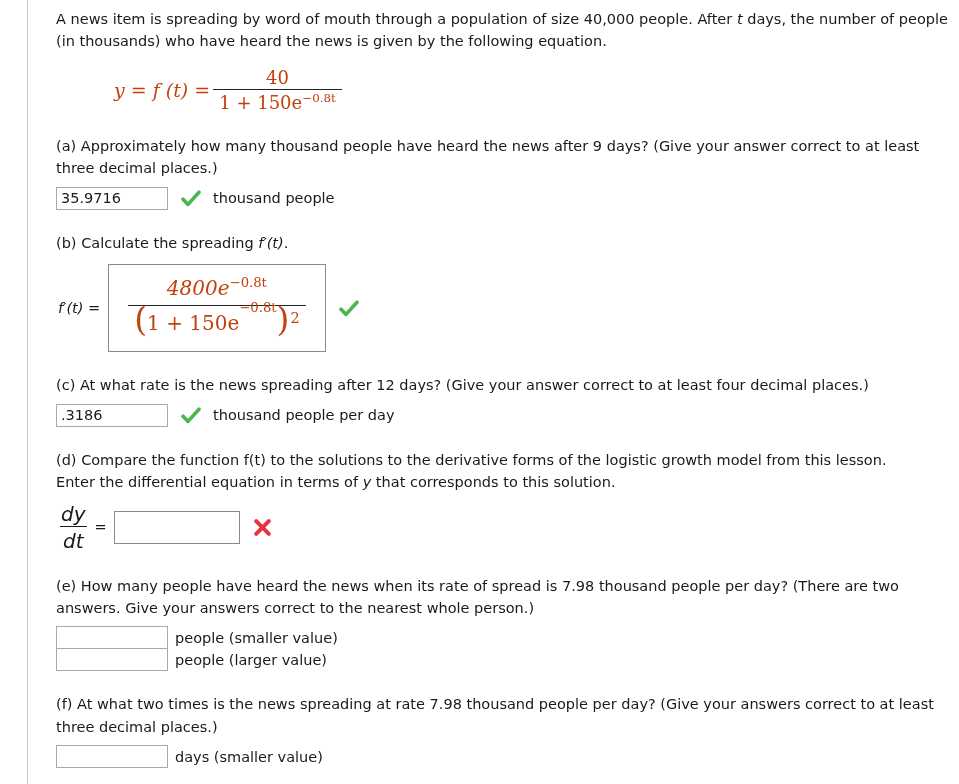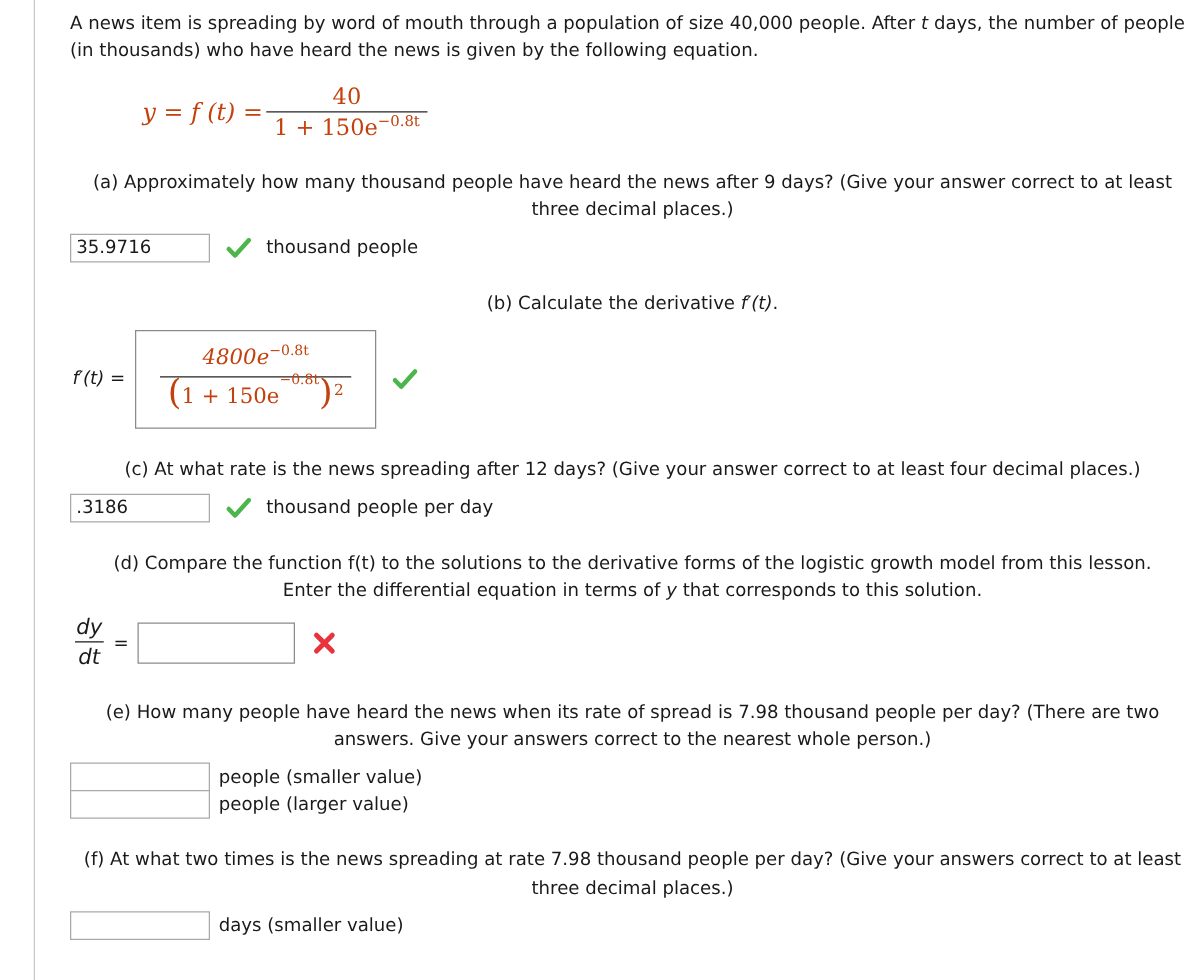--- a/index.html
+++ b/index.html
@@ -80,21 +80,21 @@
     margin: 14px 0 0 58px;
     font-size: 19px;
   }
   .main-eq .frac { font-size: 18px; }
 
   
   .part {
     margin-top: 22px;
     line-height: 1.55;
   }
-  .part .qtext { width: 900px; text-align: center; }
+  .part .qtext { width: 900px; }
 
   .answer-line {
     display: flex;
     align-items: center;
     margin-top: 7px;
   }
 
   input.ans {
     box-sizing: border-box;
     width: 112px;
@@ -145,21 +145,21 @@
   .deriv-label .eqs { font-style: normal; }
   .deriv-box {
     border: 1px solid #8a8a8a;
     background: #ffffff;
     padding: 8px 16px 10px 16px;
     min-width: 138px;
     display: flex;
     align-items: center;
     justify-content: center;
   }
-  .deriv-box .frac { font-size: 17px; }
+  .deriv-box .frac { font-size: 20px; }
   .paren-wrap {
     display: inline-flex;
     align-items: flex-start;
   }
   .big-paren {
     font-size: 1.65em;
     line-height: 0.78;
     font-family: "DejaVu Serif", "Liberation Serif", serif;
     position: relative;
     top: -1px;
@@ -177,21 +177,21 @@
     display: flex;
     align-items: center;
     margin-top: 9px;
   }
   .dydt {
     display: inline-flex;
     flex-direction: column;
     align-items: center;
     font-family: "DejaVu Sans", "Liberation Sans", sans-serif;
     font-style: italic;
-    font-size: 17px;
+    font-size: 20px;
     line-height: 1.12;
     margin-left: 2px;
   }
   .dydt .num { padding: 0 3px 1px 3px; }
   .dydt .den { border-top: 1.3px solid #1a1a1a; padding: 3px 3px 0 3px; }
   .eq-sign {
     margin: 0 7px 0 6px;
     font-size: 14.5px;
   }
   input.ans-wide {
@@ -232,21 +232,21 @@
       <span class="status">
         <svg width="20" height="17" viewBox="0 0 20 17" aria-hidden="true">
           <path d="M2 9.2 L7 14.4 L18 2.2" fill="none" stroke="#4CB54C" stroke-width="3.6" stroke-linecap="round" stroke-linejoin="round"></path>
         </svg>
       </span>
       <span class="unit">thousand people</span>
     </div>
   </div>
 
   <div class="part">
-    <div class="qtext"><span>(b) Calculate the derivative  </span><span class="it">f′(t)</span><span>.</span></div>
+    <div class="qtext"><span>(b) Calculate the spreading  </span><span class="it">f′(t)</span><span>.</span></div>
 
     <div class="deriv-row">
       <span class="deriv-label"><span>f′(t)</span><span class="eqs"> =</span></span>
 
       <div class="deriv-box math">
         <span class="frac">
           <span class="num"><span class="it">4800e</span><sup class="exp">−0.8t</sup></span>
           <span class="den">
             <span class="paren-wrap">
               <span class="big-paren">(</span>

